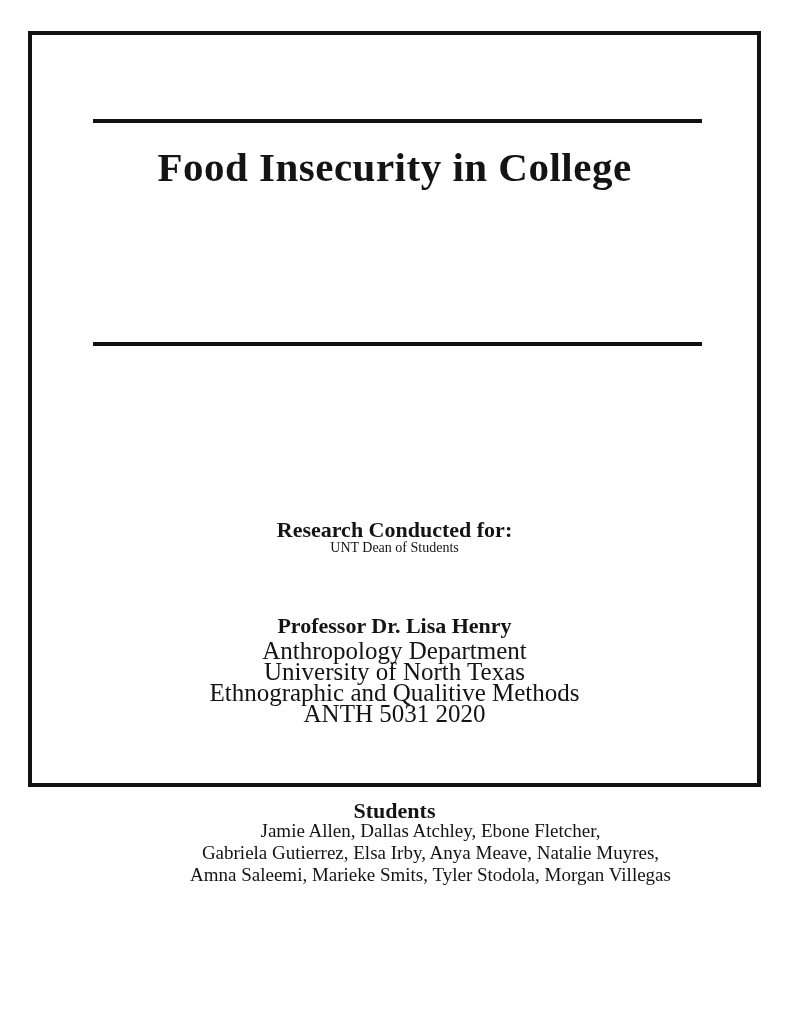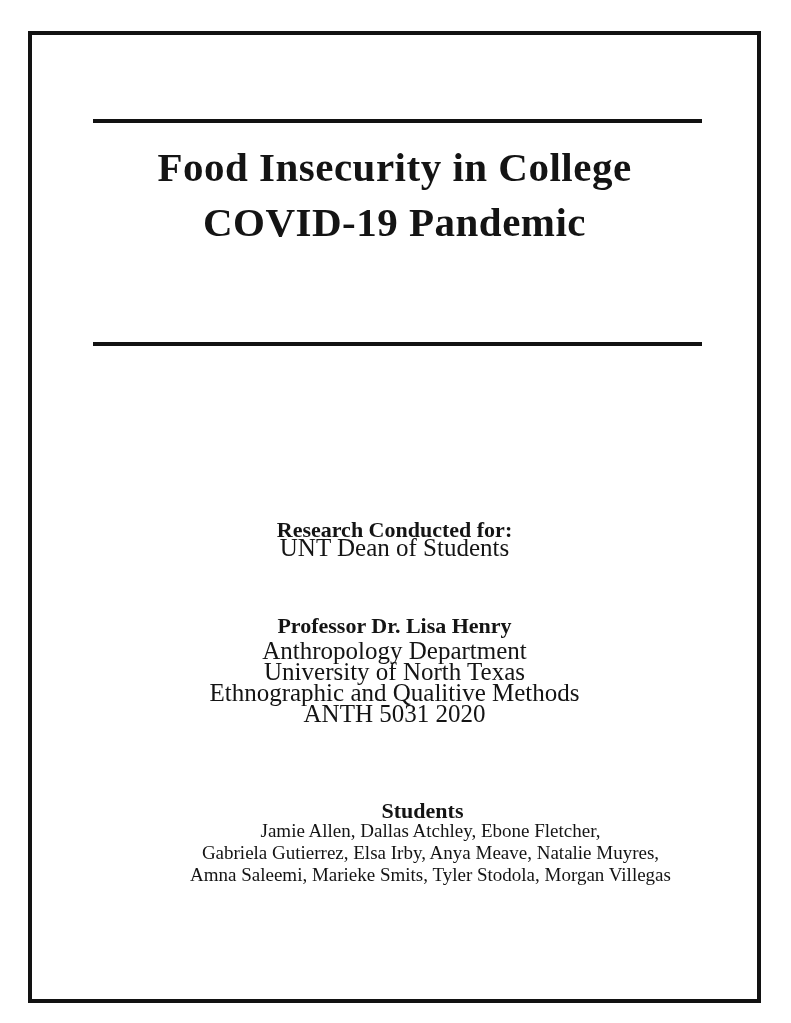--- a/index.html
+++ b/index.html
@@ -7,58 +7,57 @@
   body {
     width:791px; height:1023px;
     background:var(--bg, #ffffff);
     position:relative;
     font-family:"Liberation Serif","DejaVu Serif",serif;
     color:var(--text, #141414);
     overflow:hidden;
   }
   .frame {
     position:absolute; left:28px; top:31px;
-    width:733px; height:972px;
+    width:733px; height:756px;
     border:4px solid var(--rule, #121212);
     box-sizing:border-box;
   }
   .rule {
     position:absolute; left:61px; width:609px; height:4px;
     background:var(--rule, #121212);
   }
   .rule-top { top:84px; }
   .rule-bottom { top:307px; }
   .centered { position:absolute; left:0; width:100%; text-align:center; margin:0; }
   .doc-title {
     top:105px;
     font-size:41px; font-weight:bold; line-height:55px;
     letter-spacing:0.5px;
   }
   .doc-title span { display:block; }
   .date-line { top:377px; font-size:22px; font-weight:bold; line-height:27px; }
   .sec-heading { top:0; font-size:22px; font-weight:bold; line-height:27px; }
   .research-heading { top:481px; }
-  .research-recipient { top:501px; font-size:25px; line-height:24px; }
+  .research-recipient { top:501px; font-size:14px; line-height:24px; }
   .professor-heading { top:577px; }
   .professor-lines { top:605px; font-size:25px; line-height:21px; }
   .professor-lines span { display:block; }
-  .students-heading { top:762px;margin-left:28px; }
+  .students-heading { top:762px; }
   .students-lines { top:785px; font-size:19px; line-height:22px;padding-left:36px; }
   .students-lines span { display:block; }
 </style>
 </head>
 <body>
 
 <div class="frame">
 
   <div class="rule rule-top"></div>
 
   <h1 class="centered doc-title">
     <span>Food Insecurity in College</span>
-    <span>COVID-19 Pandemic</span>
   </h1>
 
   <div class="rule rule-bottom"></div>
 
 
   <h2 class="centered sec-heading research-heading">Research Conducted for:</h2>
   <p class="centered research-recipient">UNT Dean of Students</p>
 
   <h2 class="centered sec-heading professor-heading">Professor Dr. Lisa Henry</h2>
   <div class="centered professor-lines">

